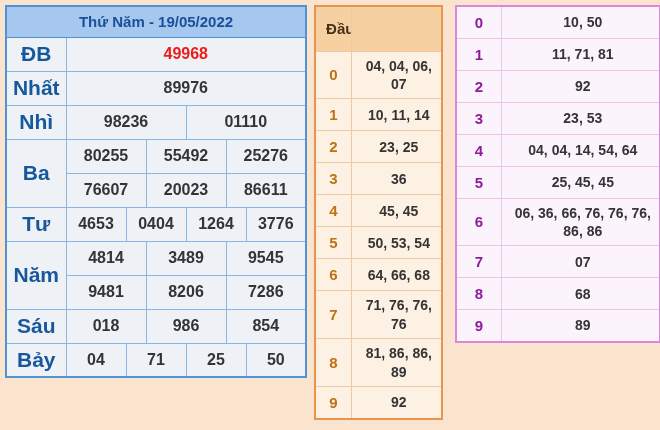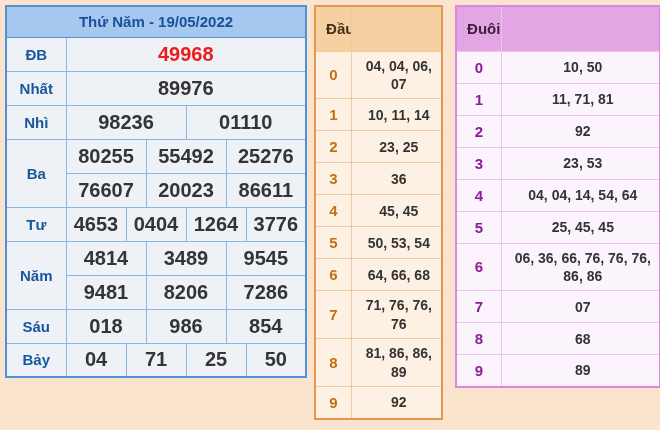--- a/index.html
+++ b/index.html
@@ -50,22 +50,22 @@
     vertical-align: middle;
     overflow: hidden;
   }
   .results .title-cell {
     background: var(--results-header-bg);
     color: var(--results-title);
     font-size: 15px;
     height: 31px;
     border-bottom: 1px solid var(--results-accent);
   }
-  .results .lbl { color: var(--results-label); font-size: 15px; }
-  .results .val { color: var(--number-text); font-size: 20px; height: 34px; }
+  .results .lbl { color: var(--results-label); font-size: 21px; }
+  .results .val { color: var(--number-text); font-size: 16px; height: 34px; }
   .results .val.special { color: var(--special-prize); }
 
   
   .side { }
   .side th, .side td { vertical-align: middle; overflow: hidden; }
   .side th { font-size: 15px; height: 45px; text-align: left; padding-left: 10px; }
   .side .digit { font-size: 15px; text-align: center; }
   .side .vals {
     color: var(--number-text);
     font-size: 14px;
@@ -211,24 +211,20 @@
         </tr>
   </tbody>
     </table>
 
   <table class="side duoi">
     <colgroup>
         <col style="width:45px">
         <col style="width:159px">
       </colgroup>
     <tbody>
-        <tr>
-      <th>Đuôi</th>
-      <th></th>
-    </tr>
     <tr>
           <td class="digit">0</td>
           <td class="vals">10, 50</td>
         </tr>
     <tr>
           <td class="digit">1</td>
           <td class="vals">11, 71, 81</td>
         </tr>
     <tr>
           <td class="digit">2</td>

